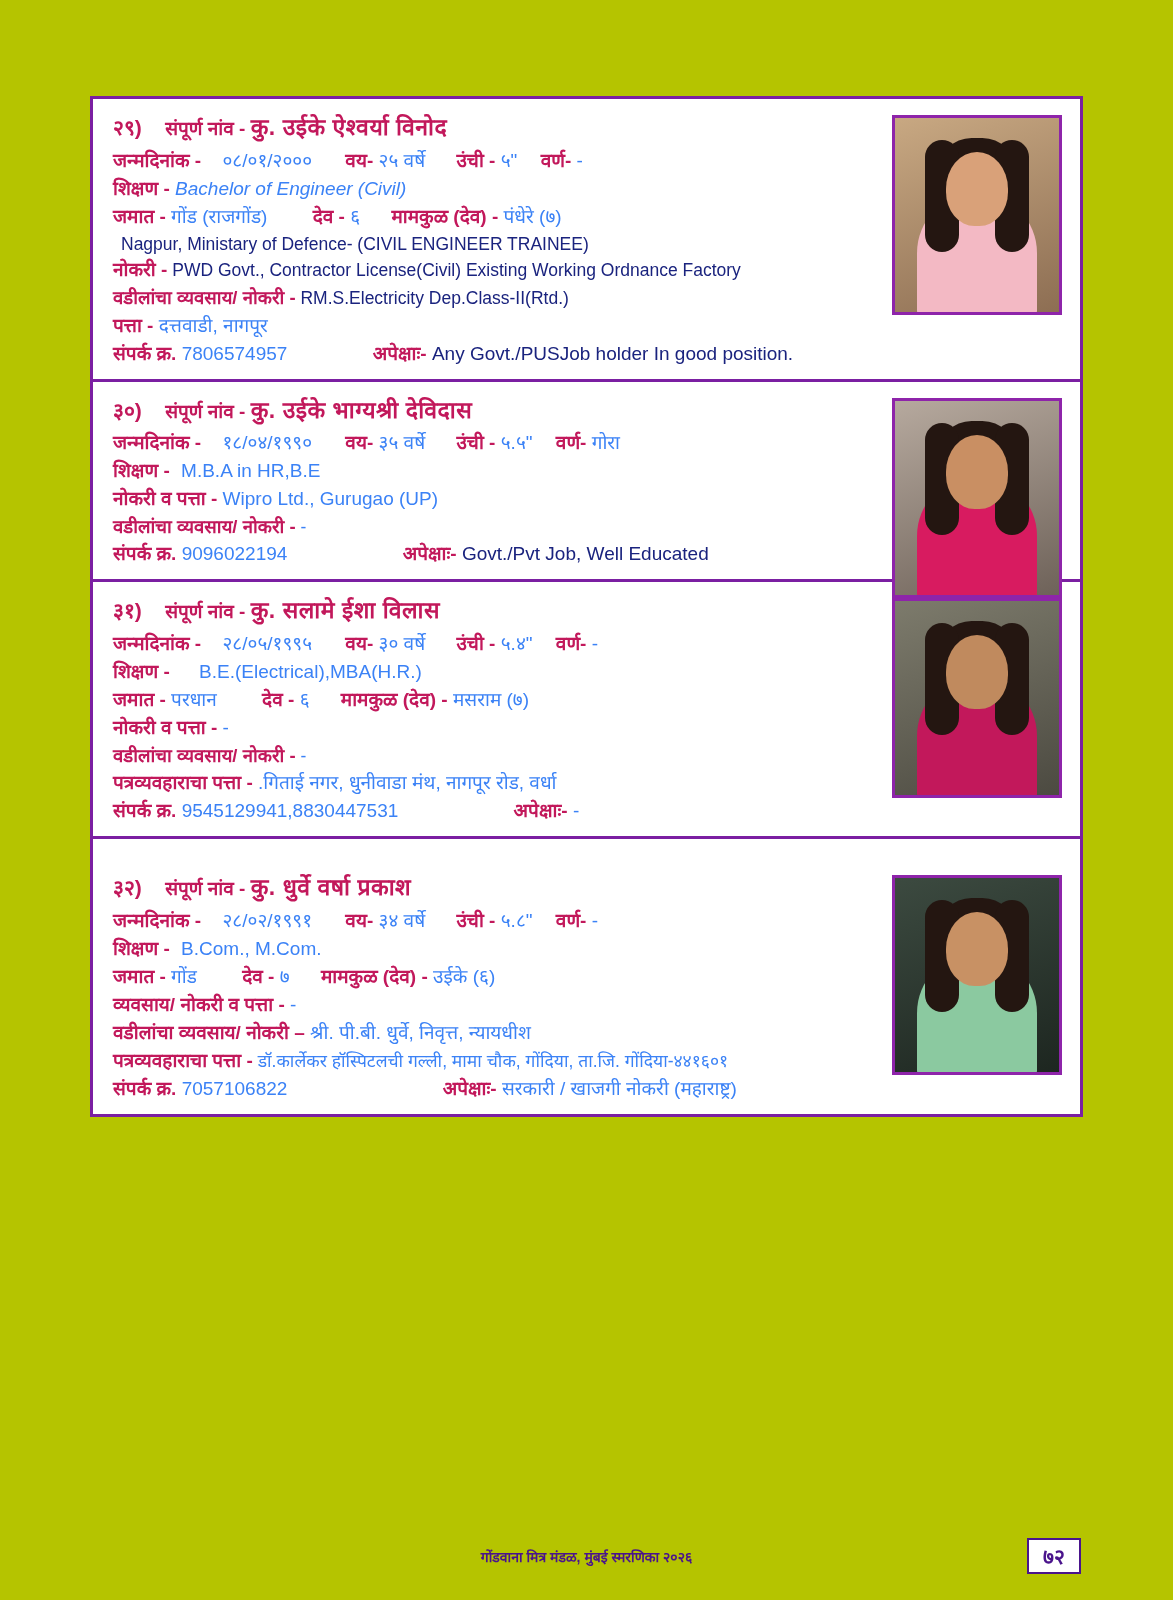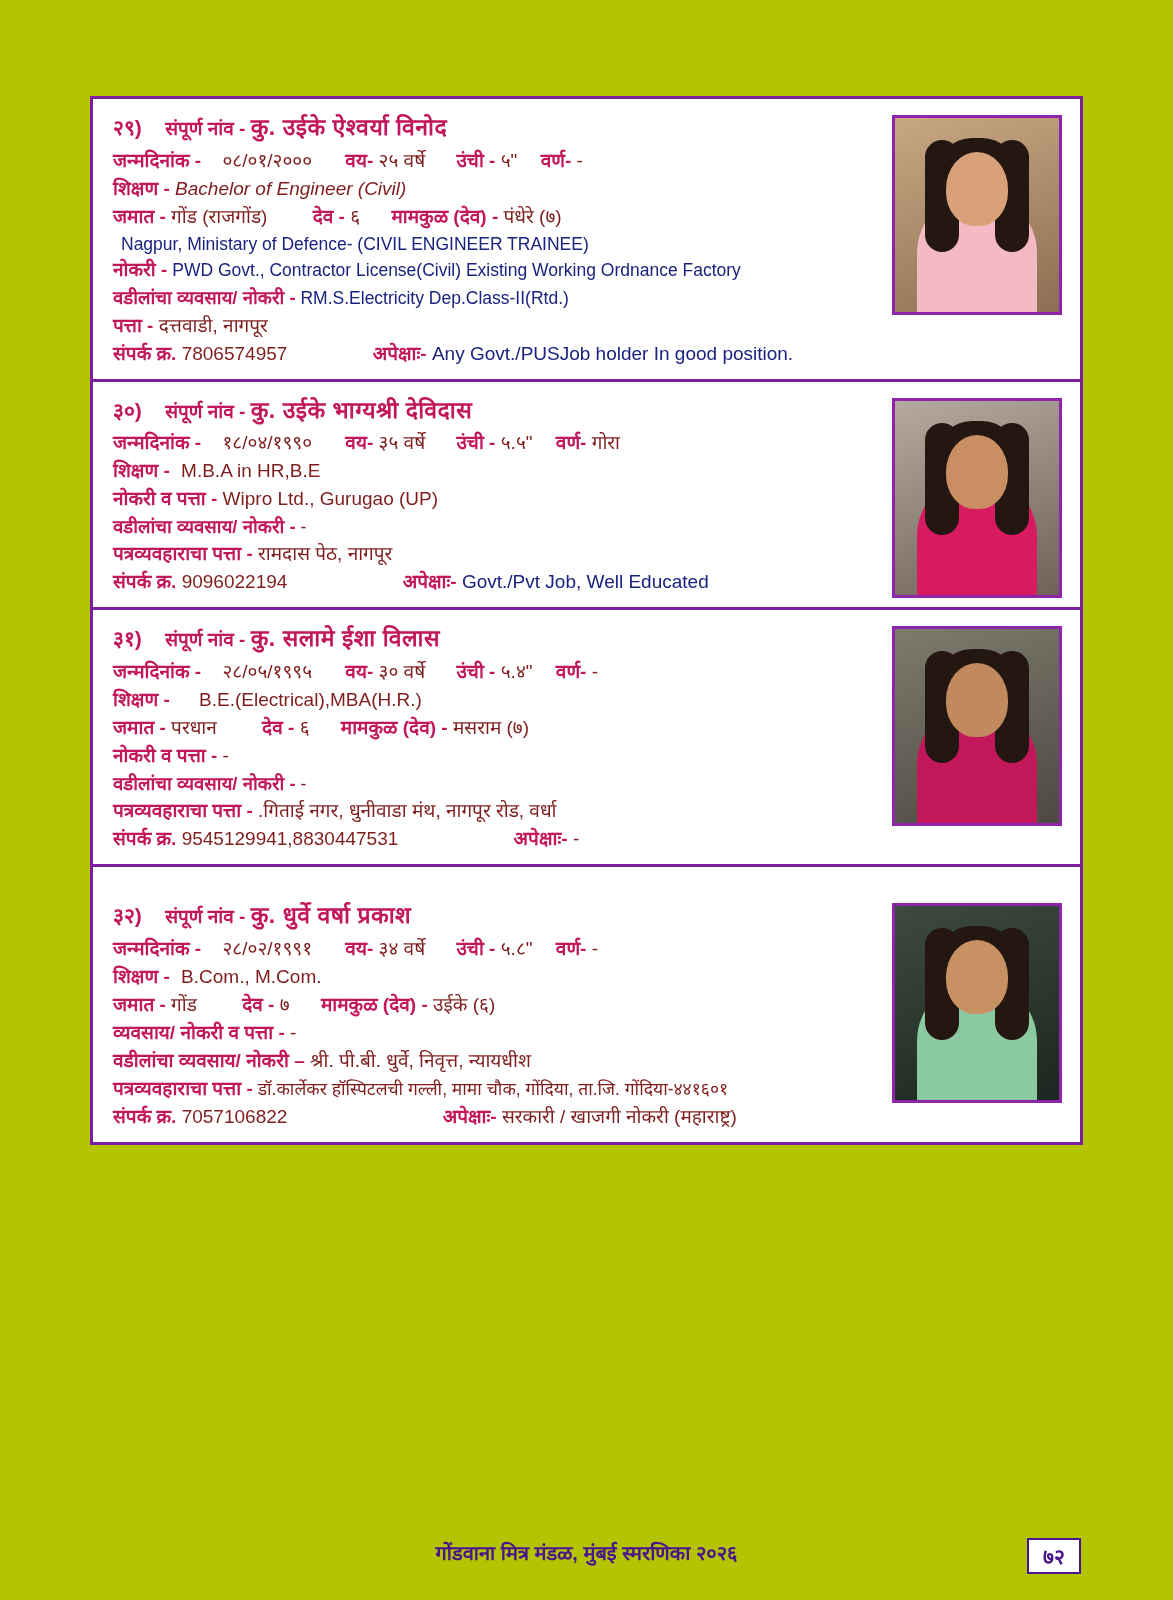--- a/index.html
+++ b/index.html
@@ -100,21 +100,21 @@
     overflow: visible;
   }
   .entry .line.wide { padding-right: 4px; }
   .lbl {
     color: #c2185b;
     font-weight: bold;
   }
   .val {
     color: #1a237e;
   }
-  .val-dark { color: #7f1d1d; text-align: center; }
+  .val-dark { color: #3b82f6; text-align: center; }
   .num {
     color: #c2185b;
     font-weight: bold;
     font-size: 21px;
   }
   .name {
     color: #c2185b;
     font-weight: bold;
     font-size: 23px;
     letter-spacing: 0.5px;
@@ -125,21 +125,21 @@
   .small { font-size: 17.5px; }
 
   .footer {
     position: absolute;
     left: 0;
     right: 0;
     bottom: 34px;
     text-align: center;
     color: #4a148c;
     font-weight: bold;
-    font-size: 20px;
+    font-size: 14px;
   }
   .pagebox {
     position: absolute;
     right: 92px;
     bottom: 26px;
     width: 54px;
     height: 36px;
     border: 2px solid #4a148c;
     background: #fff;
     color: #4a148c;
@@ -265,24 +265,20 @@
       <div class="line">
         <span class="lbl">नोकरी व पत्ता -</span>
         <span class="val-dark">Wipro Ltd., Gurugao (UP)</span>
       </div>
 
       <div class="line small">
         <span class="lbl" style="font-size:18.5px;">वडीलांचा  व्यवसाय/ नोकरी -</span>
         <span class="val-dark">-</span>
       </div>
 
-      <div class="line">
-        <span class="lbl">पत्रव्यवहाराचा पत्ता -</span>
-        <span class="val-dark">रामदास पेठ, नागपूर</span>
-      </div>
 
       <div class="line wide">
         <span class="lbl">संपर्क क्र.</span>
         <span class="val-dark">9096022194</span>
         <span class="lbl" style="margin-left:110px;">अपेक्षाः-</span>
         <span class="val">Govt./Pvt Job, Well Educated</span>
       </div>
     </div>
 
     <div class="entry">

